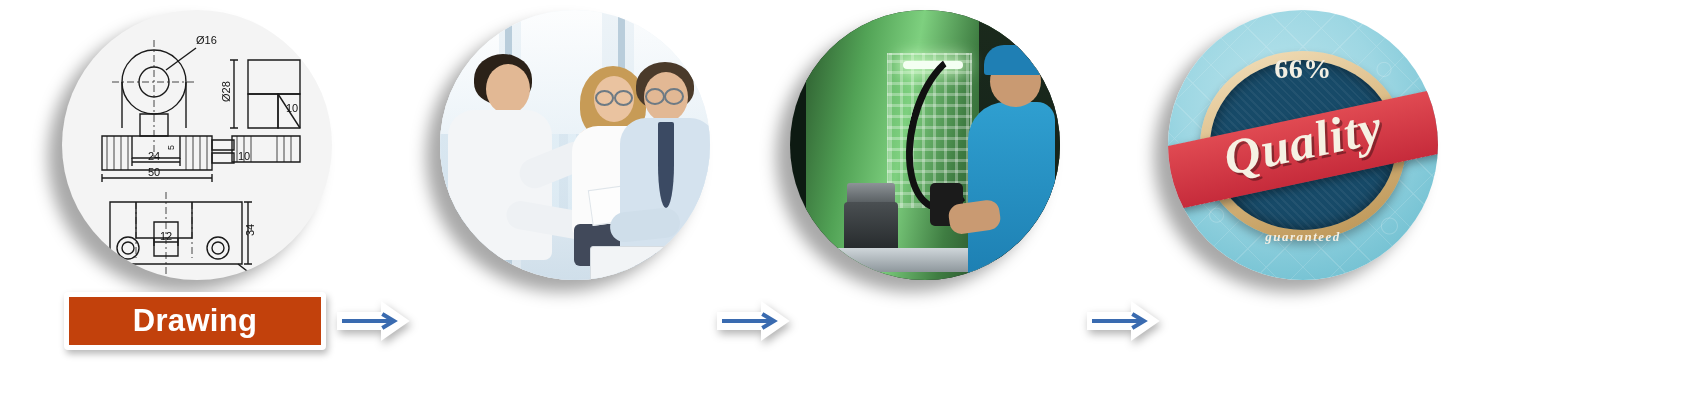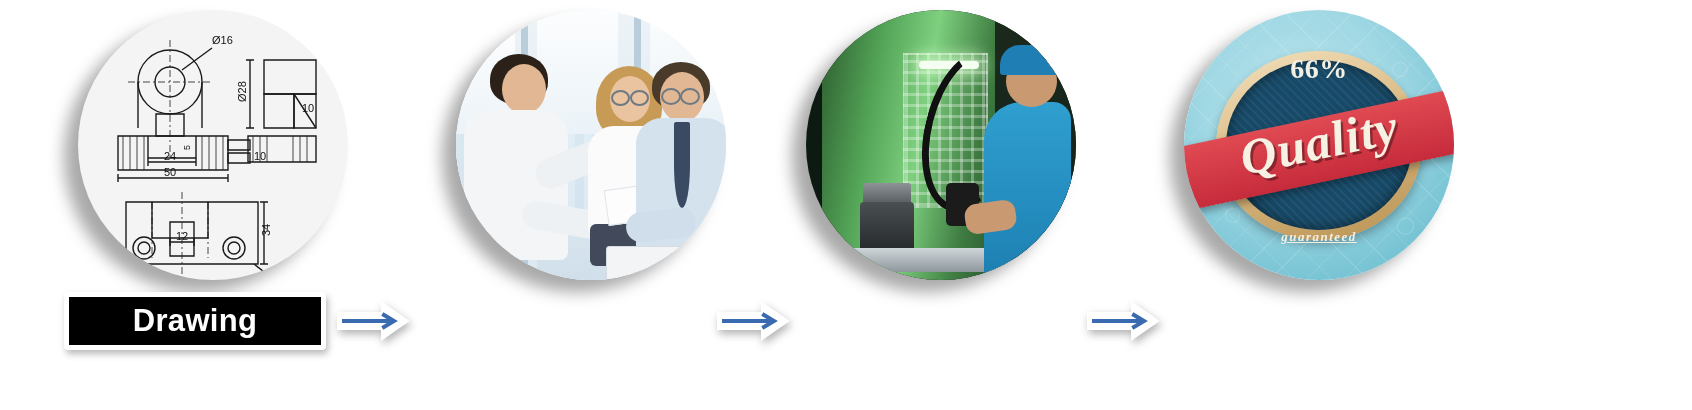--- a/index.html
+++ b/index.html
@@ -13,21 +13,21 @@
 
   
   .circle-row{position:absolute;left:0;top:0;width:1692px;height:290px;}
   .circle-wrap{position:absolute;top:10px;width:270px;height:270px;}
   .circle-wrap.c0{left:62px;}
   .circle-wrap.c1{left:440px;}
   .circle-wrap.c2{left:790px;}
   .circle-wrap.c3{left:1168px;}
 
   .circle{
-    position:absolute;left:16px;top:0;width:100%;height:100%;
+    position:absolute;left:0;top:0;width:100%;height:100%;
     border-radius:50%;
     overflow:hidden;
     box-shadow:-14px 12px 16px rgba(0,0,0,.34);
     background:#fff;
   }
 
   
   .dwg{background:#f4f4f4;}
   .dwg svg{display:block;width:100%;height:100%;}
 
@@ -97,21 +97,21 @@
   .badge .ring{position:absolute;left:12%;top:15%;width:76%;height:70%;border-radius:50%;
      background:linear-gradient(160deg,#f4e2bf 0%,#d8b77f 50%,#b99253 100%);
      box-shadow:0 5px 10px rgba(0,0,0,.28);}
   .badge .inner{position:absolute;left:4.5%;top:5%;width:91%;height:90%;border-radius:50%;
      background:#174a68;
      background-image:repeating-linear-gradient(45deg,rgba(255,255,255,.05) 0 2px,transparent 2px 6px);
      box-shadow:inset 0 0 14px rgba(0,0,0,.55);}
   .badge .pct{position:absolute;left:0;right:0;top:16%;text-align:center;color:#f3efe3;
      font-family:"Liberation Serif",serif;font-size:28px;font-weight:700;letter-spacing:.5px;}
   .badge .guar{position:absolute;left:0;right:0;bottom:13%;text-align:center;color:#f3efe3;
-     font-family:"Liberation Serif",serif;font-style:italic;font-weight:700;font-size:13px;letter-spacing:1.5px;text-decoration:underline;}
+     font-family:"Liberation Serif",serif;font-style:italic;font-weight:700;font-size:13px;letter-spacing:1.5px;}
   .badge .ribbon{position:absolute;left:-3%;right:-3%;top:40%;height:64px;
      background:linear-gradient(180deg,#e04a52 0%,#c62b3b 100%);
      transform:rotate(-12deg);box-shadow:0 4px 8px rgba(0,0,0,.35);}
   .badge .ribbon:before,.badge .ribbon:after{content:"";position:absolute;top:0;bottom:0;width:22px;
      background:#9e1f2d;}
   .badge .ribbon:before{left:-22px;clip-path:polygon(0 0,100% 0,100% 100%,0 100%,30% 50%);}
   .badge .ribbon:after{right:-22px;clip-path:polygon(0 0,100% 0,70% 50%,100% 100%,0 100%);}
   .badge .qword{position:absolute;left:0;right:0;top:38%;text-align:center;
      transform:rotate(-12deg);
      font-family:"Liberation Serif",serif;font-style:italic;font-weight:700;
@@ -122,21 +122,21 @@
   .lbl{
     position:absolute;top:0;height:58px;
     background:#ffffff;
     border-radius:4px;
     box-shadow:2px 4px 7px rgba(0,0,0,.28);
     display:flex;align-items:center;justify-content:center;
     padding:5px;box-sizing:border-box;
   }
   .lbl .fill{
     width:100%;height:100%;
-    background:#000000;
+    background:#c2410c;
     display:flex;align-items:center;justify-content:center;
     color:#ffffff;font-weight:bold;font-size:31px;
     letter-spacing:.3px;white-space:nowrap;
   }
   .lbl.l0{left:64px;width:262px;}
   .lbl.l1{left:408px;width:300px;}
   .lbl.l2{left:796px;width:280px;}
   .lbl.l3{left:1168px;width:298px;}
 
   .arw{position:absolute;top:9px;height:40px;width:74px;}

